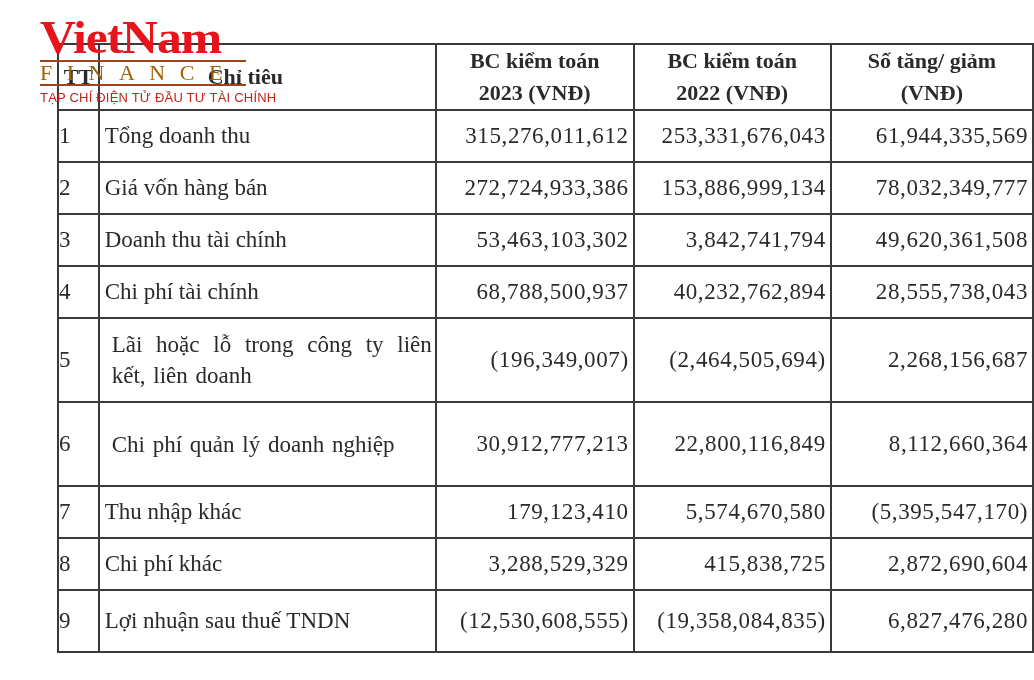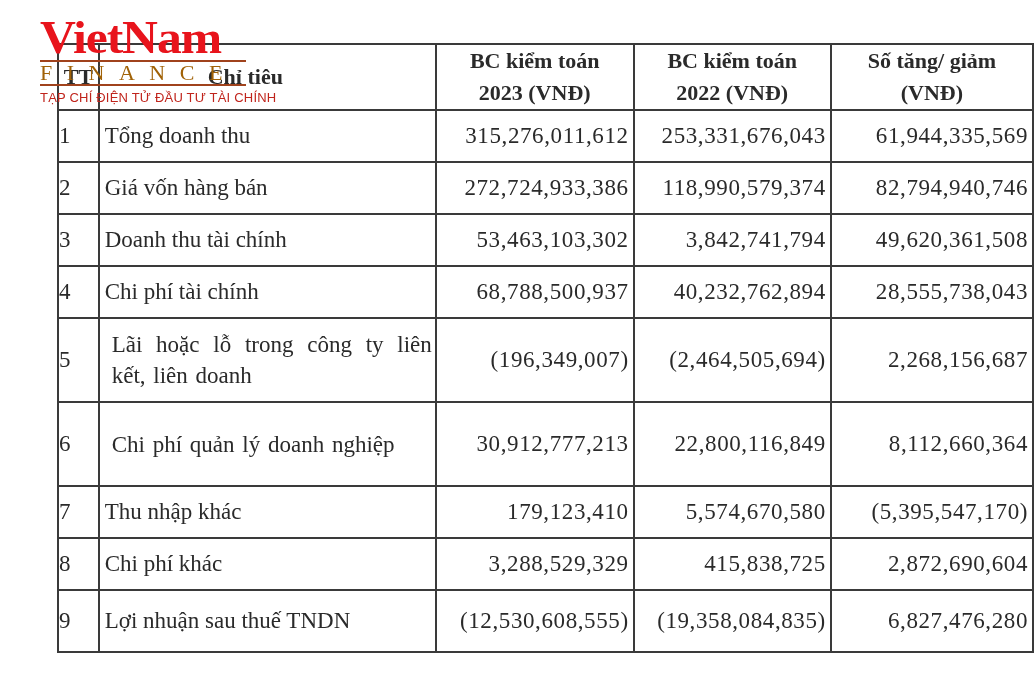--- a/index.html
+++ b/index.html
@@ -70,22 +70,22 @@
         <td class="c-idx">1</td>
         <td class="c-name">Tổng doanh thu</td>
         <td class="c-num c-2023">315,276,011,612</td>
         <td class="c-num c-2022">253,331,676,043</td>
         <td class="c-num c-diff">61,944,335,569</td>
       </tr>
       <tr class="r-single">
         <td class="c-idx">2</td>
         <td class="c-name">Giá vốn hàng bán</td>
         <td class="c-num c-2023">272,724,933,386</td>
-        <td class="c-num c-2022">118,990,579,374</td>
-        <td class="c-num c-diff">82,794,940,746</td>
+        <td class="c-num c-2022">153,886,999,134</td>
+        <td class="c-num c-diff">78,032,349,777</td>
       </tr>
       <tr class="r-single">
         <td class="c-idx">3</td>
         <td class="c-name">Doanh thu tài chính</td>
         <td class="c-num c-2023">53,463,103,302</td>
         <td class="c-num c-2022">3,842,741,794</td>
         <td class="c-num c-diff">49,620,361,508</td>
       </tr>
       <tr class="r-single">
         <td class="c-idx">4</td>

